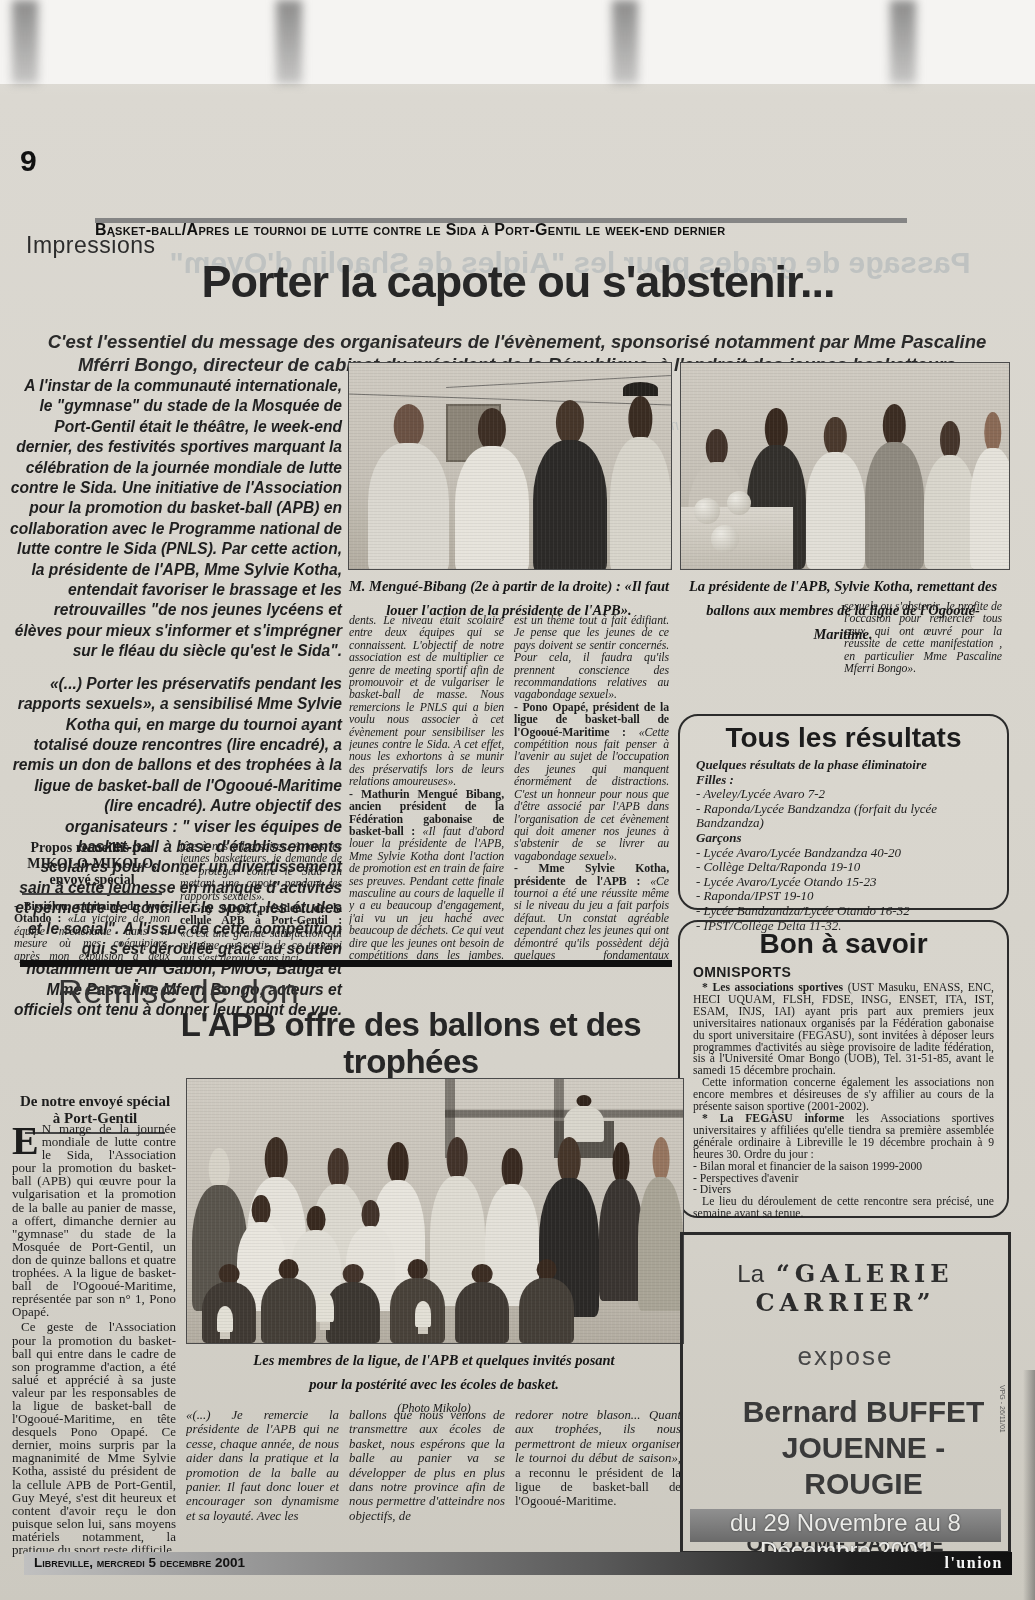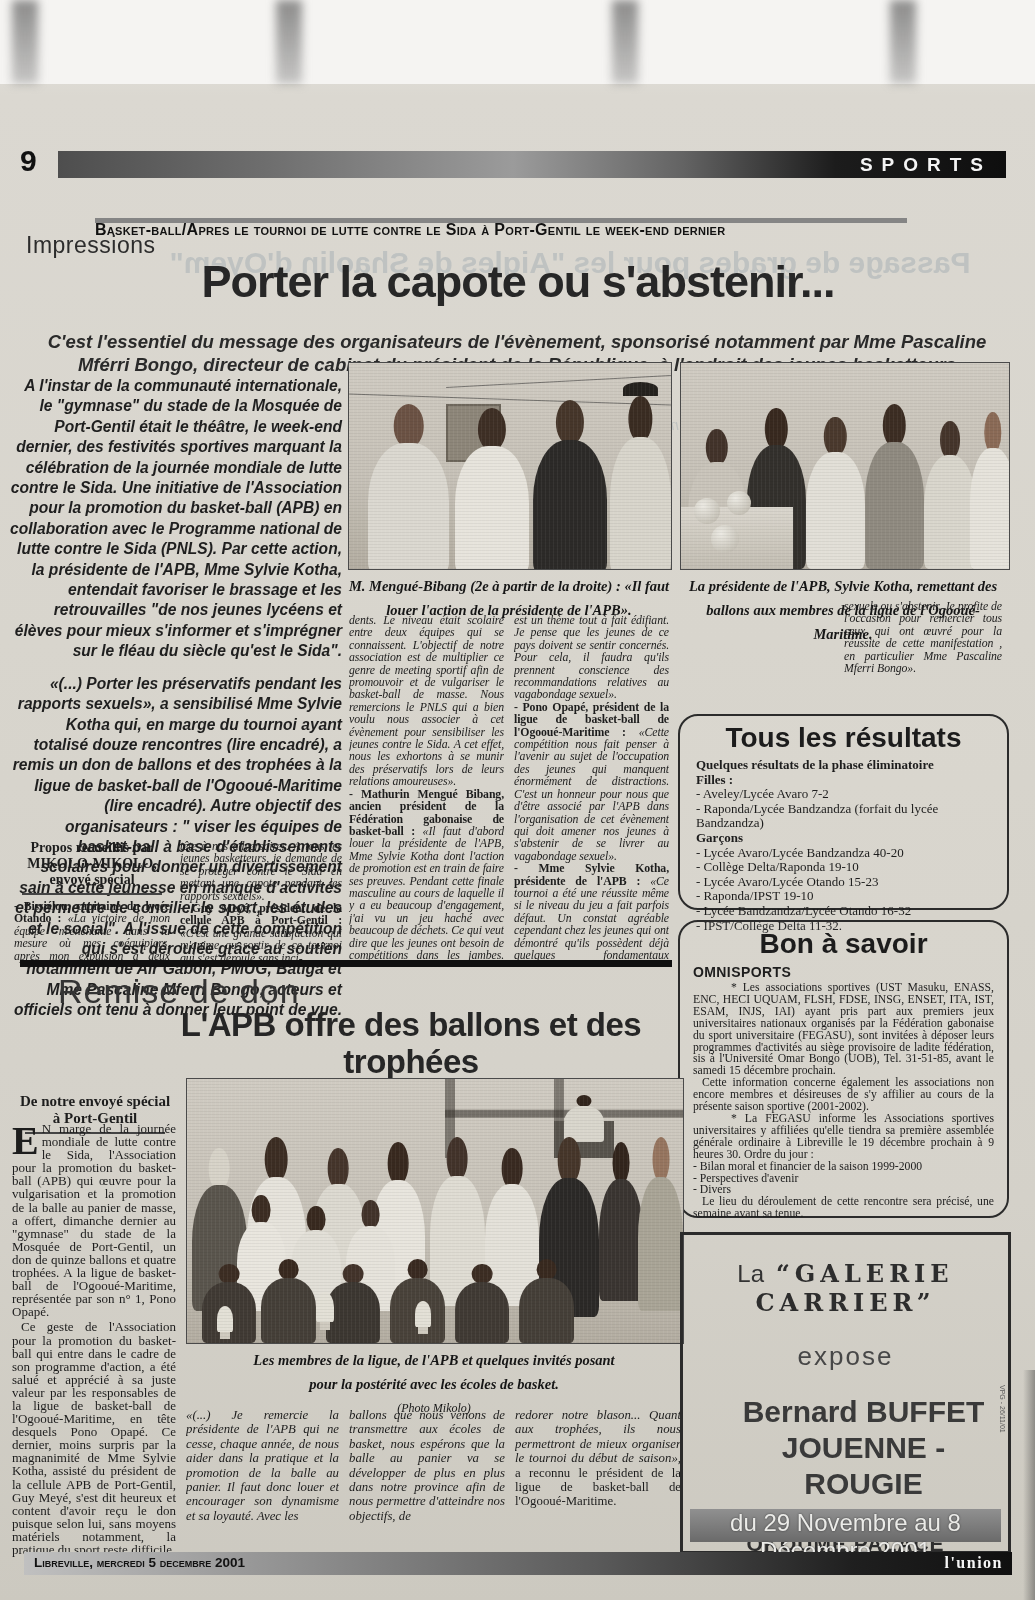--- a/index.html
+++ b/index.html
@@ -74,28 +74,28 @@
   .trophy{position:absolute;background:#e3e0d6;border-radius:50% 50% 12% 12%;}
   .trophy::after{content:"";position:absolute;left:20%;right:20%;bottom:-26%;height:26%;background:#cfcabf;}
 
   .caption{position:absolute;text-align:center;font-weight:bold;font-style:italic;
     font-size:14.5px;line-height:24px;color:#161616;}
   .credit{font-weight:normal;font-size:12px;}
 
   
   .roundbox{position:absolute;border:2px solid #2b2b2b;border-radius:20px;background:rgba(255,255,255,.05);}
   .boxtitle{text-align:center;font:bold 28px "Liberation Sans",sans-serif;color:#1c1c1c;margin:6px 8px 4px;}
-  .results-body{padding:0 16px;font-size:13px;line-height:14.6px;}
+  .results-body{padding:0 16px;font-size:13px;line-height:14.6px;font-style:italic;}
   .results-body .b{font-weight:bold;}
   .results-body ul{margin:0;padding:0;list-style:none;}
   .info-body{padding:0 13px;font-size:11.7px;line-height:11.9px;text-align:justify;}
   .info-body .omn{font:bold 14px "Liberation Sans",sans-serif;letter-spacing:.4px;margin:2px 0;}
   .info-body p{margin:0;text-indent:9px;}
   .info-body ul{margin:0;padding:0;list-style:none;}
-  .info-body .b{font-weight:normal;margin-left:29px;}
+  .info-body .b{font-weight:bold;}
 
   
   .bigrule{left:20px;top:960px;width:652px;height:7px;background:#101010;}
   .label-remise{left:58px;top:972px;font:34px "Liberation Sans",sans-serif;color:#333;letter-spacing:1px;}
   .headline2{left:128px;top:1006px;width:566px;text-align:center;color:#262626;
     font:bold 33px/37px "Liberation Sans",sans-serif;letter-spacing:-.5px;}
   .byline2{left:14px;top:1084px;width:162px;text-align:center;font-weight:bold;font-size:15px;line-height:17px;margin-top:9px;}
   .a2body{left:12px;top:1122px;width:164px;height:438px;font-size:13px;line-height:13.1px;text-align:justify;overflow:hidden;}
   .a2body p{margin:0;}
   .a2body p+p{text-indent:9px;margin-top:2px;}
@@ -137,23 +137,20 @@
 
   <div class="filmstrip">
     <div class="filmbar" style="left:12px"></div>
     <div class="filmbar" style="left:276px"></div>
     <div class="filmbar" style="left:612px"></div>
     <div class="filmbar" style="left:890px"></div>
   </div>
   <div class="edge-right"></div>
 
   <div class="abs pagenum">9</div>
-  <div class="abs sectionbar">
-    <span class="section-label">SPORTS</span>
-  </div>
   <div class="abs kicker">Basket-ball/Apres le tournoi de lutte contre le Sida à Port-Gentil le week-end dernier</div>
   <div class="abs kicker-rule"></div>
   <div class="abs label-impressions">Impressions</div>
 
   <div class="abs ghost" style="left:120px;top:246px;width:900px;font-size:30px;opacity:.55">Passage de grades pour les "Aigles de Shaolin d'Oyem"</div>
   <div class="abs ghost" style="left:200px;top:416px;width:800px;font-size:15px;font-weight:normal;font-style:italic;opacity:.5">Le Kung-fu va multiplier les rencontres entre localités</div>
 
   <div class="abs headline1">Porter la capote ou s'abstenir...</div>
   <div class="abs standfirst">C'est l'essentiel du message des organisateurs de l'évènement, sponsorisé notamment par Mme Pascaline Mférri Bongo, directeur de cabinet du président de la République, à l'endroit des jeunes basketteurs marigovéens.</div>
 

